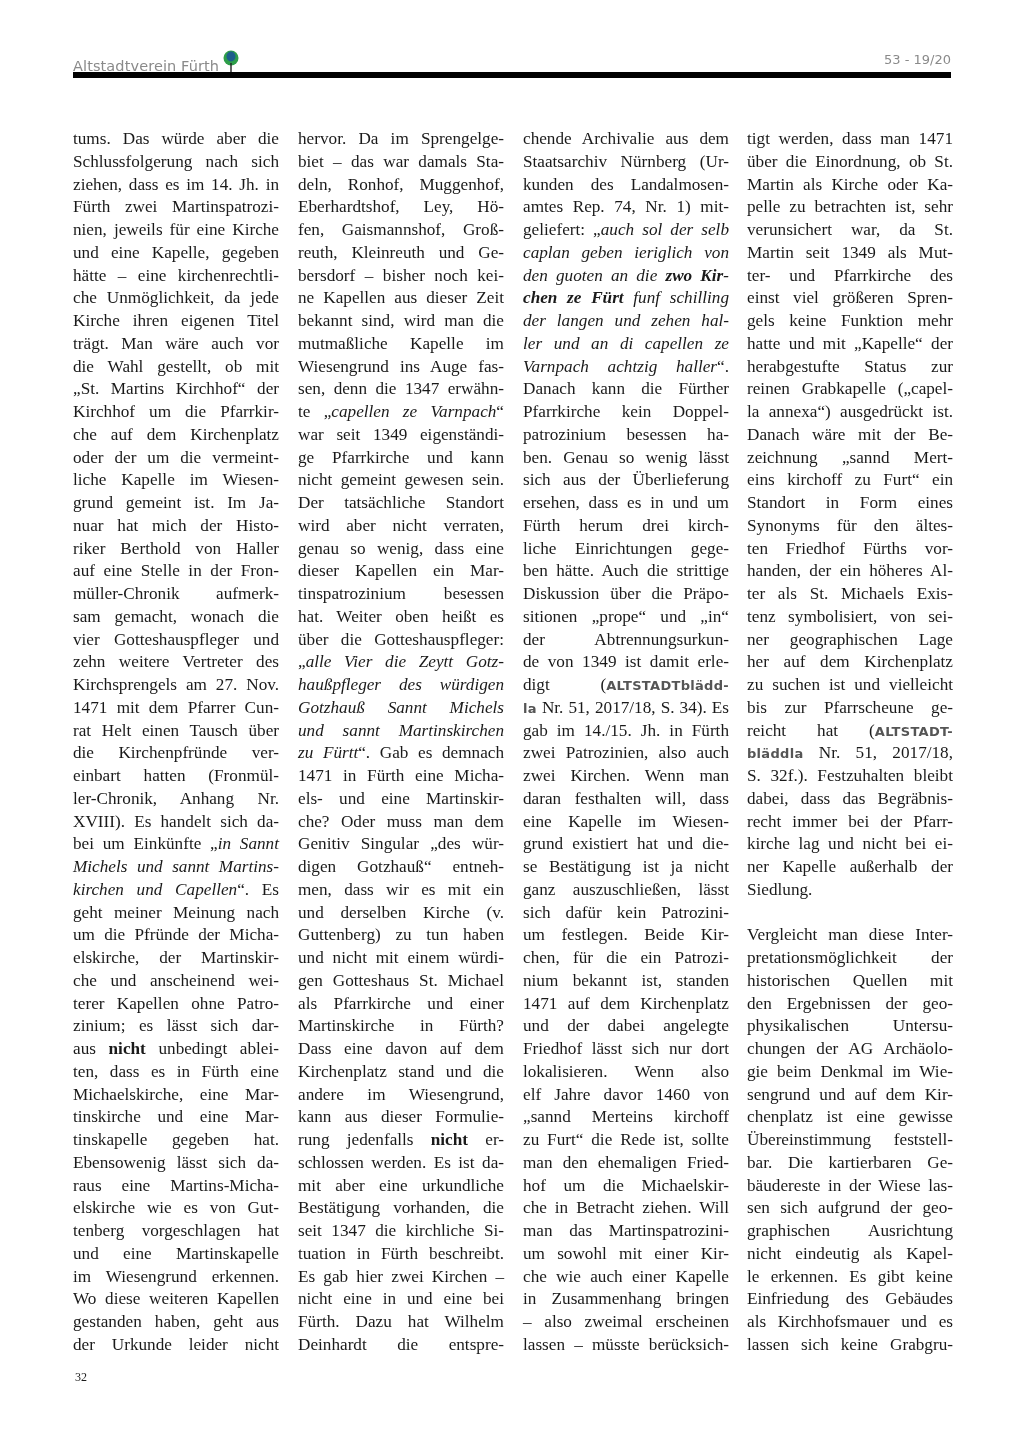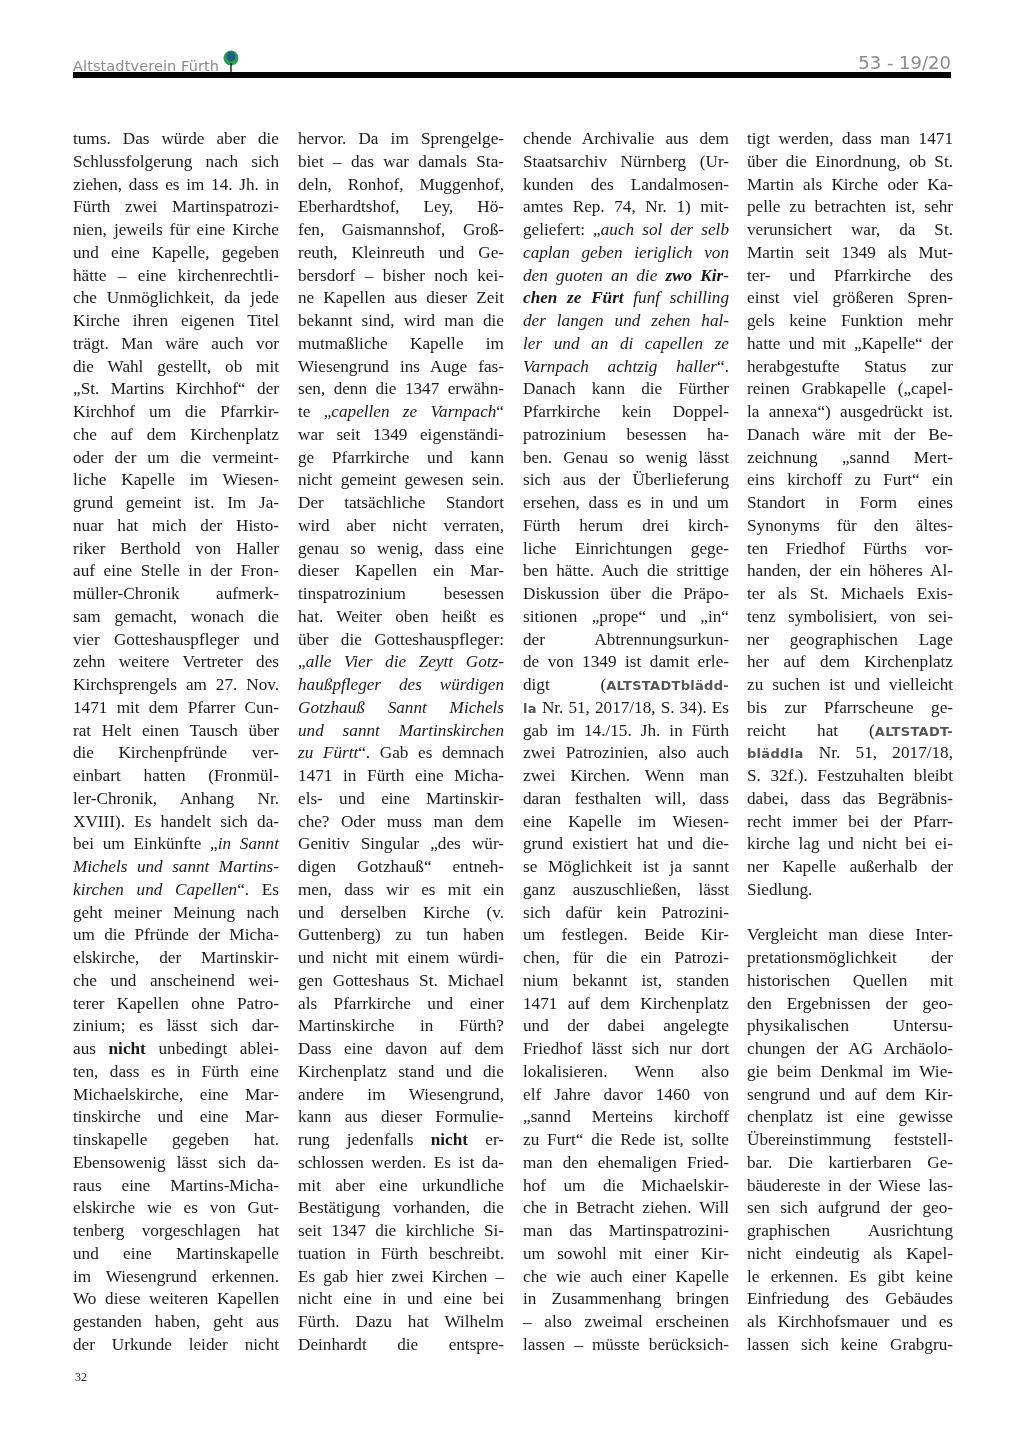--- a/index.html
+++ b/index.html
@@ -40,21 +40,21 @@
       height: 22px;
       margin-left: 3px;
       position: relative;
       top: -2px;
     }
     .issue {
       position: absolute;
       right: 0;
       top: 2px;
       font-family: "DejaVu Sans", sans-serif;
-      font-size: 18px;
+      font-size: 13px;
       color: #8a8a8a;
     }
     .columns {
       position: absolute;
       left: 73px;
       top: 120px;
       width: 880px;
       height: 1230px;
     }
     .col {
@@ -261,21 +261,21 @@
       <span class="line">der Abtrennungsurkun-</span>
       <span class="line">de von 1349 ist damit erle-</span>
       <span class="line"><span>digt (</span><span class="brand">ALTSTADTblädd-</span></span>
       <span class="line"><span class="brand">la</span><span> Nr. 51, 2017/18, S. 34). Es</span></span>
       <span class="line">gab im 14./15. Jh. in Fürth</span>
       <span class="line">zwei Patrozinien, also auch</span>
       <span class="line">zwei Kirchen. Wenn man</span>
       <span class="line">daran festhalten will, dass</span>
       <span class="line">eine Kapelle im Wiesen-</span>
       <span class="line">grund existiert hat und die-</span>
-      <span class="line">se Möglichkeit ist ja sannt</span>
+      <span class="line">se Bestätigung ist ja nicht</span>
       <span class="line">ganz auszuschließen, lässt</span>
       <span class="line">sich dafür kein Patrozini-</span>
       <span class="line">um festlegen. Beide Kir-</span>
       <span class="line">chen, für die ein Patrozi-</span>
       <span class="line">nium bekannt ist, standen</span>
       <span class="line">1471 auf dem Kirchenplatz</span>
       <span class="line">und der dabei angelegte</span>
       <span class="line">Friedhof lässt sich nur dort</span>
       <span class="line">lokalisieren. Wenn also</span>
       <span class="line">elf Jahre davor 1460 von</span>

